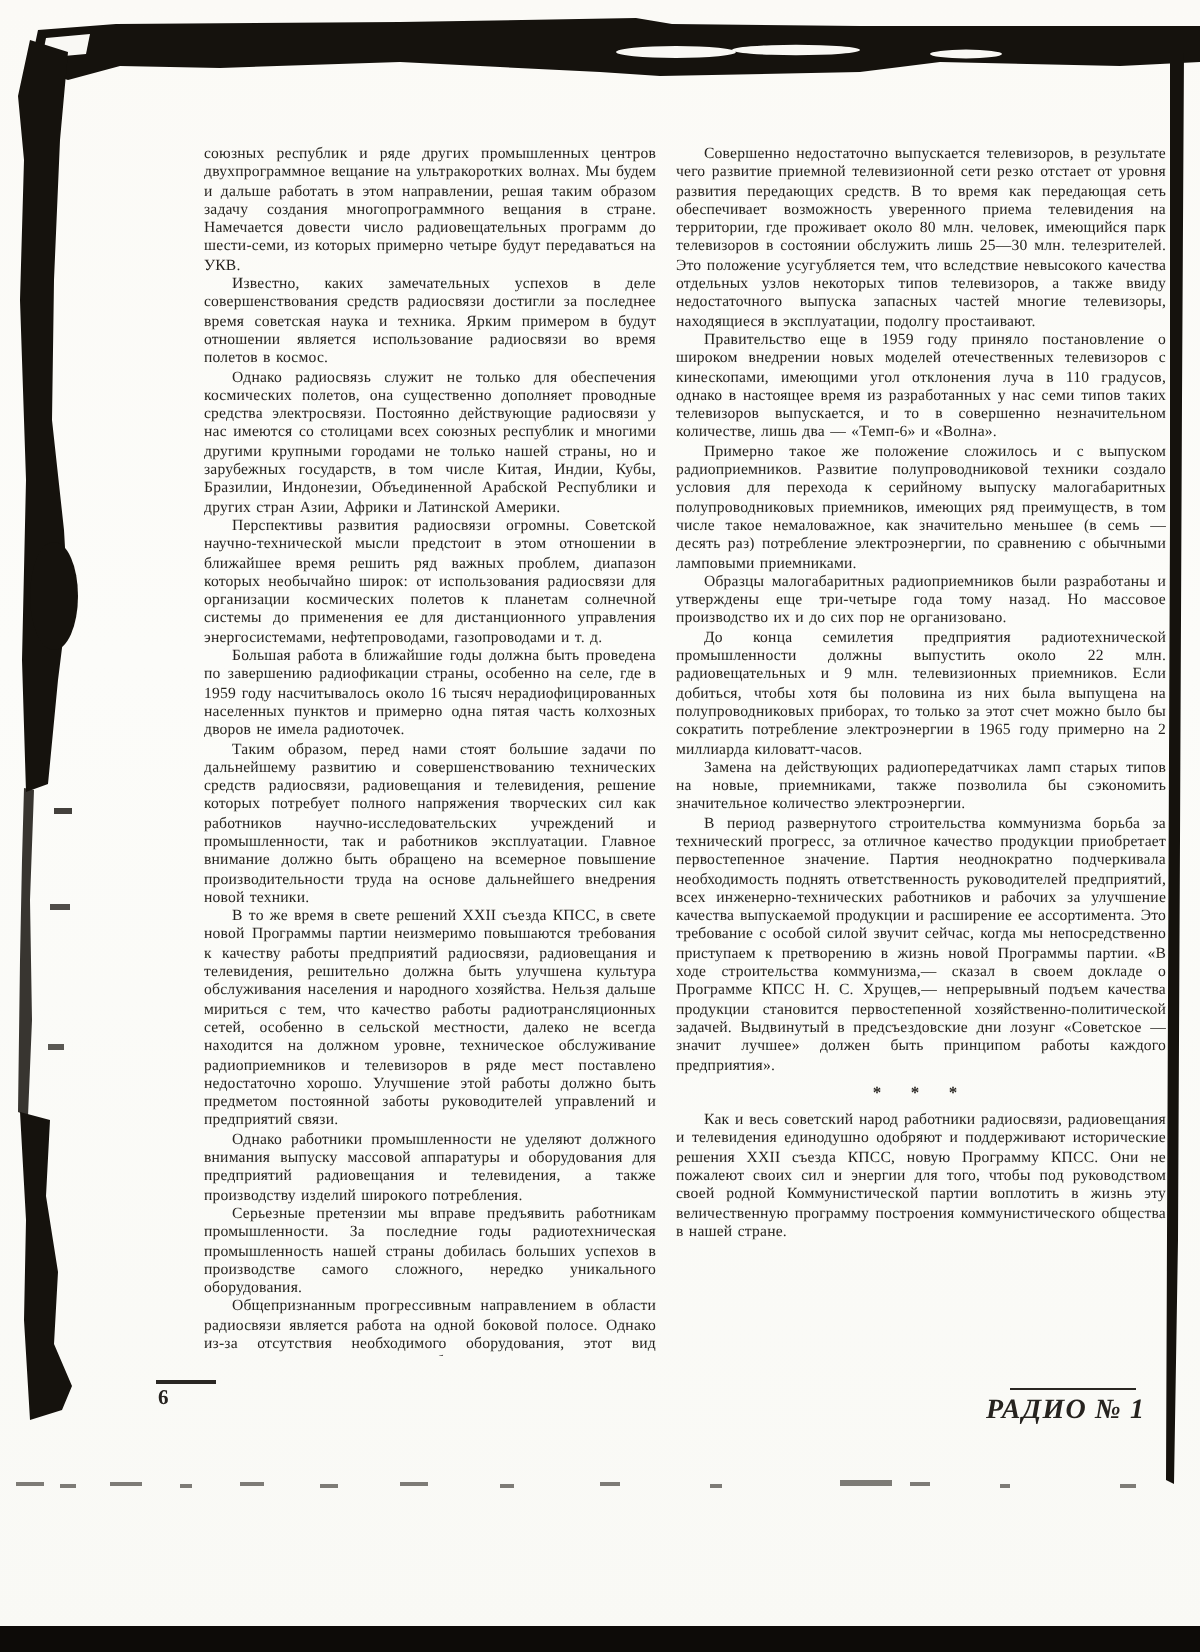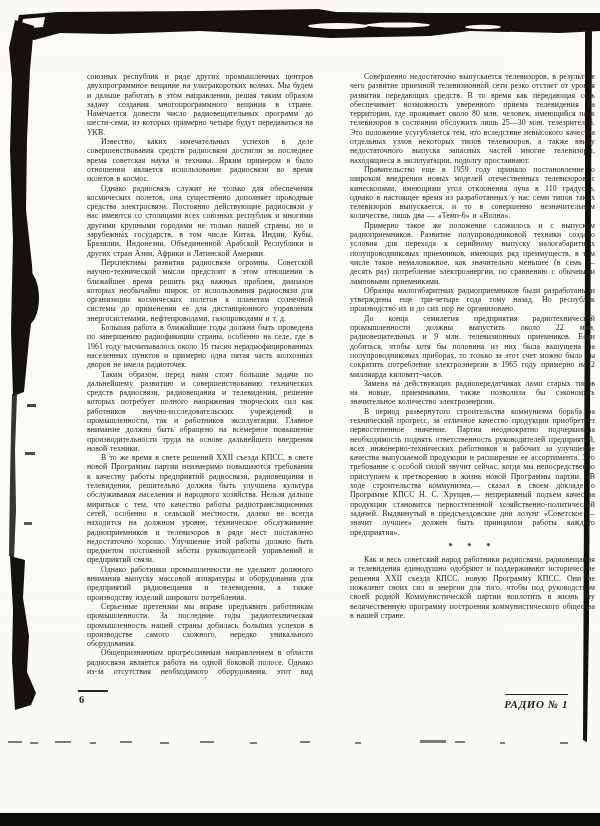--- a/index.html
+++ b/index.html
@@ -24,22 +24,22 @@
     top: 72px;
     max-height: 606px;
     overflow: hidden;
     color: #26231f;
     font-size: 7.8px;
     line-height: 9.3px;
     text-align: justify;
     word-spacing: 0.6px;
     letter-spacing: 0.1px;
   }
-  .col-left  { left: 87px;  width: 226px; }
-  .col-right { left: 350px; width: 245px; }
+  .col-left  { left: 102px;  width: 226px; }
+  .col-right { left: 338px; width: 245px; }
   .para { margin: 0; text-indent: 14px; }
   .para.no-indent { text-indent: 0; }
   .separator {
     text-align: center;
     font-weight: bold;
     font-size: 8.5px;
     letter-spacing: 6px;
     margin: 5px 0 4px 0;
     text-indent: 0;
     color: #26231f;
@@ -52,21 +52,21 @@
     position: absolute; left: 79px; top: 694px;
     font-size: 10.5px; font-weight: bold; color: #26231f;
   }
   .journal-rule {
     position: absolute; left: 505px; top: 694px;
     width: 63px; border-top: 1.2px solid #2a2723;
   }
   .journal {
     position: absolute; left: 493px; top: 698px;
     width: 75px; text-align: right;
-    font-size: 11px; font-weight: bold; font-style: italic;
+    font-size: 14px; font-weight: bold; font-style: italic;
     letter-spacing: 0.6px; color: #26231f;
     white-space: nowrap;
   }
 </style>
 </head>
 <body>
 
 <div class="page">
 
   <svg class="scan-frame" viewBox="0 0 600 826">
@@ -106,38 +106,38 @@
       <rect x="500" y="742" width="5" height="2"></rect>
         <rect x="560" y="742" width="8" height="2"></rect>
     </g>
 
     <rect x="0" y="813" width="600" height="13" fill="#0d0b08"></rect>
   </svg>
 
   <div class="col col-left">
     <p class="para no-indent">союзных республик и ряде других промышленных центров двухпрограммное вещание на ультракоротких волнах. Мы будем и дальше работать в этом направлении, решая таким образом задачу создания многопрограммного вещания в стране. Намечается довести число радиовещательных программ до шести-семи, из которых примерно четыре будут передаваться на УКВ.</p>
     <div>
-        <p class="para">Известно, каких замечательных успехов в деле совершенствования средств радиосвязи достигли за последнее время советская наука и техника. Ярким примером в было отношении является использование радиосвязи во время полетов в космос.</p>
+        <p class="para">Известно, каких замечательных успехов в деле совершенствования средств радиосвязи достигли за последнее время советская наука и техника. Ярким примером в будут отношении является использование радиосвязи во время полетов в космос.</p>
         <p class="para">Однако радиосвязь служит не только для обеспечения космических полетов, она существенно дополняет проводные средства электросвязи. Постоянно действующие радиосвязи у нас имеются со столицами всех союзных республик и многими другими крупными городами не только нашей страны, но и зарубежных государств, в том числе Китая, Индии, Кубы, Бразилии, Индонезии, Объединенной Арабской Республики и других стран Азии, Африки и Латинской Америки.</p>
         <p class="para">Перспективы развития радиосвязи огромны. Советской научно-технической мысли предстоит в этом отношении в ближайшее время решить ряд важных проблем, диапазон которых необычайно широк: от использования радиосвязи для организации космических полетов к планетам солнечной системы до применения ее для дистанционного управления энергосистемами, нефтепроводами, газопроводами и т. д.</p>
-        <p class="para">Большая работа в ближайшие годы должна быть проведена по завершению радиофикации страны, особенно на селе, где в 1961 году насчитывалось около 16 тысяч нерадиофицированных населенных пунктов и примерно одна пятая часть колхозных дворов не имела радиоточек.</p>
+        <p class="para">Большая работа в ближайшие годы должна быть проведена по завершению радиофикации страны, особенно на селе, где в 1959 году насчитывалось около 16 тысяч нерадиофицированных населенных пунктов и примерно одна пятая часть колхозных дворов не имела радиоточек.</p>
         <p class="para">Таким образом, перед нами стоят большие задачи по дальнейшему развитию и совершенствованию технических средств радиосвязи, радиовещания и телевидения, решение которых потребует полного напряжения творческих сил как работников научно-исследовательских учреждений и промышленности, так и работников эксплуатации. Главное внимание должно быть обращено на всемерное повышение производительности труда на основе дальнейшего внедрения новой техники.</p>
         <p class="para">В то же время в свете решений XXII съезда КПСС, в свете новой Программы партии неизмеримо повышаются требования к качеству работы предприятий радиосвязи, радиовещания и телевидения, решительно должна быть улучшена культура обслуживания населения и народного хозяйства. Нельзя дальше мириться с тем, что качество работы радиотрансляционных сетей, особенно в сельской местности, далеко не всегда находится на должном уровне, техническое обслуживание радиоприемников и телевизоров в ряде мест поставлено недостаточно хорошо. Улучшение этой работы должно быть предметом постоянной заботы руководителей управлений и предприятий связи.</p>
         <p class="para">Однако работники промышленности не уделяют должного внимания выпуску массовой аппаратуры и оборудования для предприятий радиовещания и телевидения, а также производству изделий широкого потребления.</p>
         <p class="para">Серьезные претензии мы вправе предъявить работникам промышленности. За последние годы радиотехническая промышленность нашей страны добилась больших успехов в производстве самого сложного, нередко уникального оборудования.</p>
         <p class="para">Общепризнанным прогрессивным направлением в области радиосвязи является работа на одной боковой полосе. Однако из-за отсутствия необходимого оборудования, этот вид радиосвязи развивается у нас слабо.</p>
       </div>
   </div>
 
   <div class="col col-right">
     <div>
         <p class="para">Совершенно недостаточно выпускается телевизоров, в результате чего развитие приемной телевизионной сети резко отстает от уровня развития передающих средств. В то время как передающая сеть обеспечивает возможность уверенного приема телевидения на территории, где проживает около 80 млн. человек, имеющийся парк телевизоров в состоянии обслужить лишь 25—30 млн. телезрителей. Это положение усугубляется тем, что вследствие невысокого качества отдельных узлов некоторых типов телевизоров, а также ввиду недостаточного выпуска запасных частей многие телевизоры, находящиеся в эксплуатации, подолгу простаивают.</p>
         <p class="para">Правительство еще в 1959 году приняло постановление о широком внедрении новых моделей отечественных телевизоров с кинескопами, имеющими угол отклонения луча в 110 градусов, однако в настоящее время из разработанных у нас семи типов таких телевизоров выпускается, и то в совершенно незначительном количестве, лишь два — «Темп-6» и «Волна».</p>
         <p class="para">Примерно такое же положение сложилось и с выпуском радиоприемников. Развитие полупроводниковой техники создало условия для перехода к серийному выпуску малогабаритных полупроводниковых приемников, имеющих ряд преимуществ, в том числе такое немаловажное, как значительно меньшее (в семь — десять раз) потребление электроэнергии, по сравнению с обычными ламповыми приемниками.</p>
-        <p class="para">Образцы малогабаритных радиоприемников были разработаны и утверждены еще три-четыре года тому назад. Но республик производство их и до сих пор не организовано.</p>
+        <p class="para">Образцы малогабаритных радиоприемников были разработаны и утверждены еще три-четыре года тому назад. Но массовое производство их и до сих пор не организовано.</p>
         <p class="para">До конца семилетия предприятия радиотехнической промышленности должны выпустить около 22 млн. радиовещательных и 9 млн. телевизионных приемников. Если добиться, чтобы хотя бы половина из них была выпущена на полупроводниковых приборах, то только за этот счет можно было бы сократить потребление электроэнергии в 1965 году примерно на 2 миллиарда киловатт-часов.</p>
         <p class="para">Замена на действующих радиопередатчиках ламп старых типов на новые, приемниками, также позволила бы сэкономить значительное количество электроэнергии.</p>
         <p class="para">В период развернутого строительства коммунизма борьба за технический прогресс, за отличное качество продукции приобретает первостепенное значение. Партия неоднократно подчеркивала необходимость поднять ответственность руководителей предприятий, всех инженерно-технических работников и рабочих за улучшение качества выпускаемой продукции и расширение ее ассортимента. Это требование с особой силой звучит сейчас, когда мы непосредственно приступаем к претворению в жизнь новой Программы партии. «В ходе строительства коммунизма,— сказал в своем докладе о Программе КПСС Н. С. Хрущев,— непрерывный подъем качества продукции становится первостепенной хозяйственно-политической задачей. Выдвинутый в предсъездовские дни лозунг «Советское — значит лучшее» должен быть принципом работы каждого предприятия».</p>
       </div>
     <div class="separator">* * *</div>
     <p class="para">Как и весь советский народ работники радиосвязи, радиовещания и телевидения единодушно одобряют и поддерживают исторические решения XXII съезда КПСС, новую Программу КПСС. Они не пожалеют своих сил и энергии для того, чтобы под руководством своей родной Коммунистической партии воплотить в жизнь эту величественную программу построения коммунистического общества в нашей стране.</p>
   </div>
 
   <div class="pagenum-rule"></div>
   <div class="pagenum">6</div>

